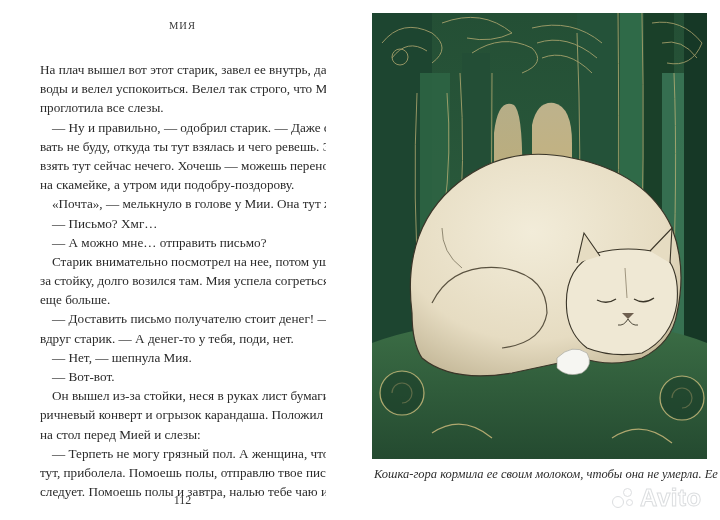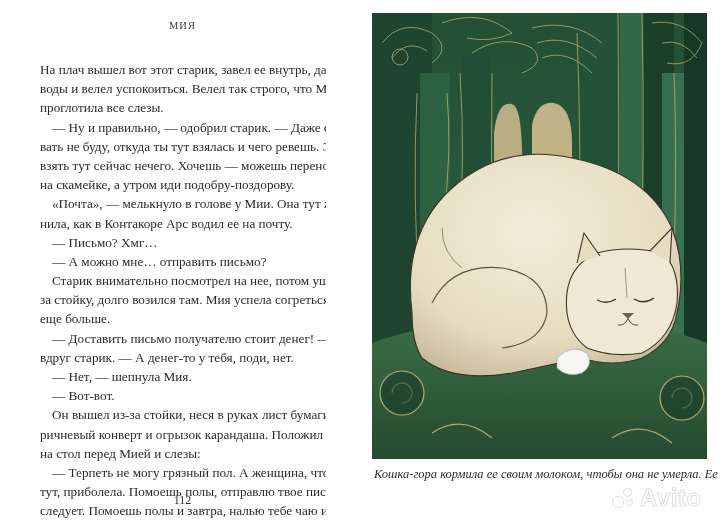--- a/index.html
+++ b/index.html
@@ -55,21 +55,20 @@
   <div class="running-head">МИЯ</div>
   <div class="text-block" id="text-block">
       <span class="line">На плач вышел вот этот старик, завел ее внутрь, дал попить</span>
       <span class="line">воды и велел успокоиться. Велел так строго, что Мия разом</span>
       <span class="line last">проглотила все слезы.</span>
       <span class="line indent">— Ну и правильно, — одобрил старик. — Даже спраши-</span>
       <span class="line">вать не буду, откуда ты тут взялась и чего ревешь. Это почта,</span>
       <span class="line">взять тут сейчас нечего. Хочешь — можешь переночевать вот</span>
       <span class="line last">на скамейке, а утром иди подобру-поздорову.</span>
       <span class="line indent">«Почта», — мелькнуло в голове у Мии. Она тут же вспом-</span>
-      <span class="line last">нила, как в Контакоре Арс водил ее на почту.</span>
       <span class="line indent last">— Письмо? Хмг…</span>
       <span class="line indent last">— А можно мне… отправить письмо?</span>
       <span class="line indent">Старик внимательно посмотрел на нее, потом ушел</span>
       <span class="line">за стойку, долго возился там. Мия успела согреться и устать</span>
       <span class="line last">еще больше.</span>
       <span class="line indent">— Доставить письмо получателю стоит денег! — крикнул</span>
       <span class="line last">вдруг старик. — А денег-то у тебя, поди, нет.</span>
       <span class="line indent last">— Нет, — шепнула Мия.</span>
       <span class="line indent last">— Вот-вот.</span>
       <span class="line indent">Он вышел из-за стойки, неся в руках лист бумаги, ко-</span>

